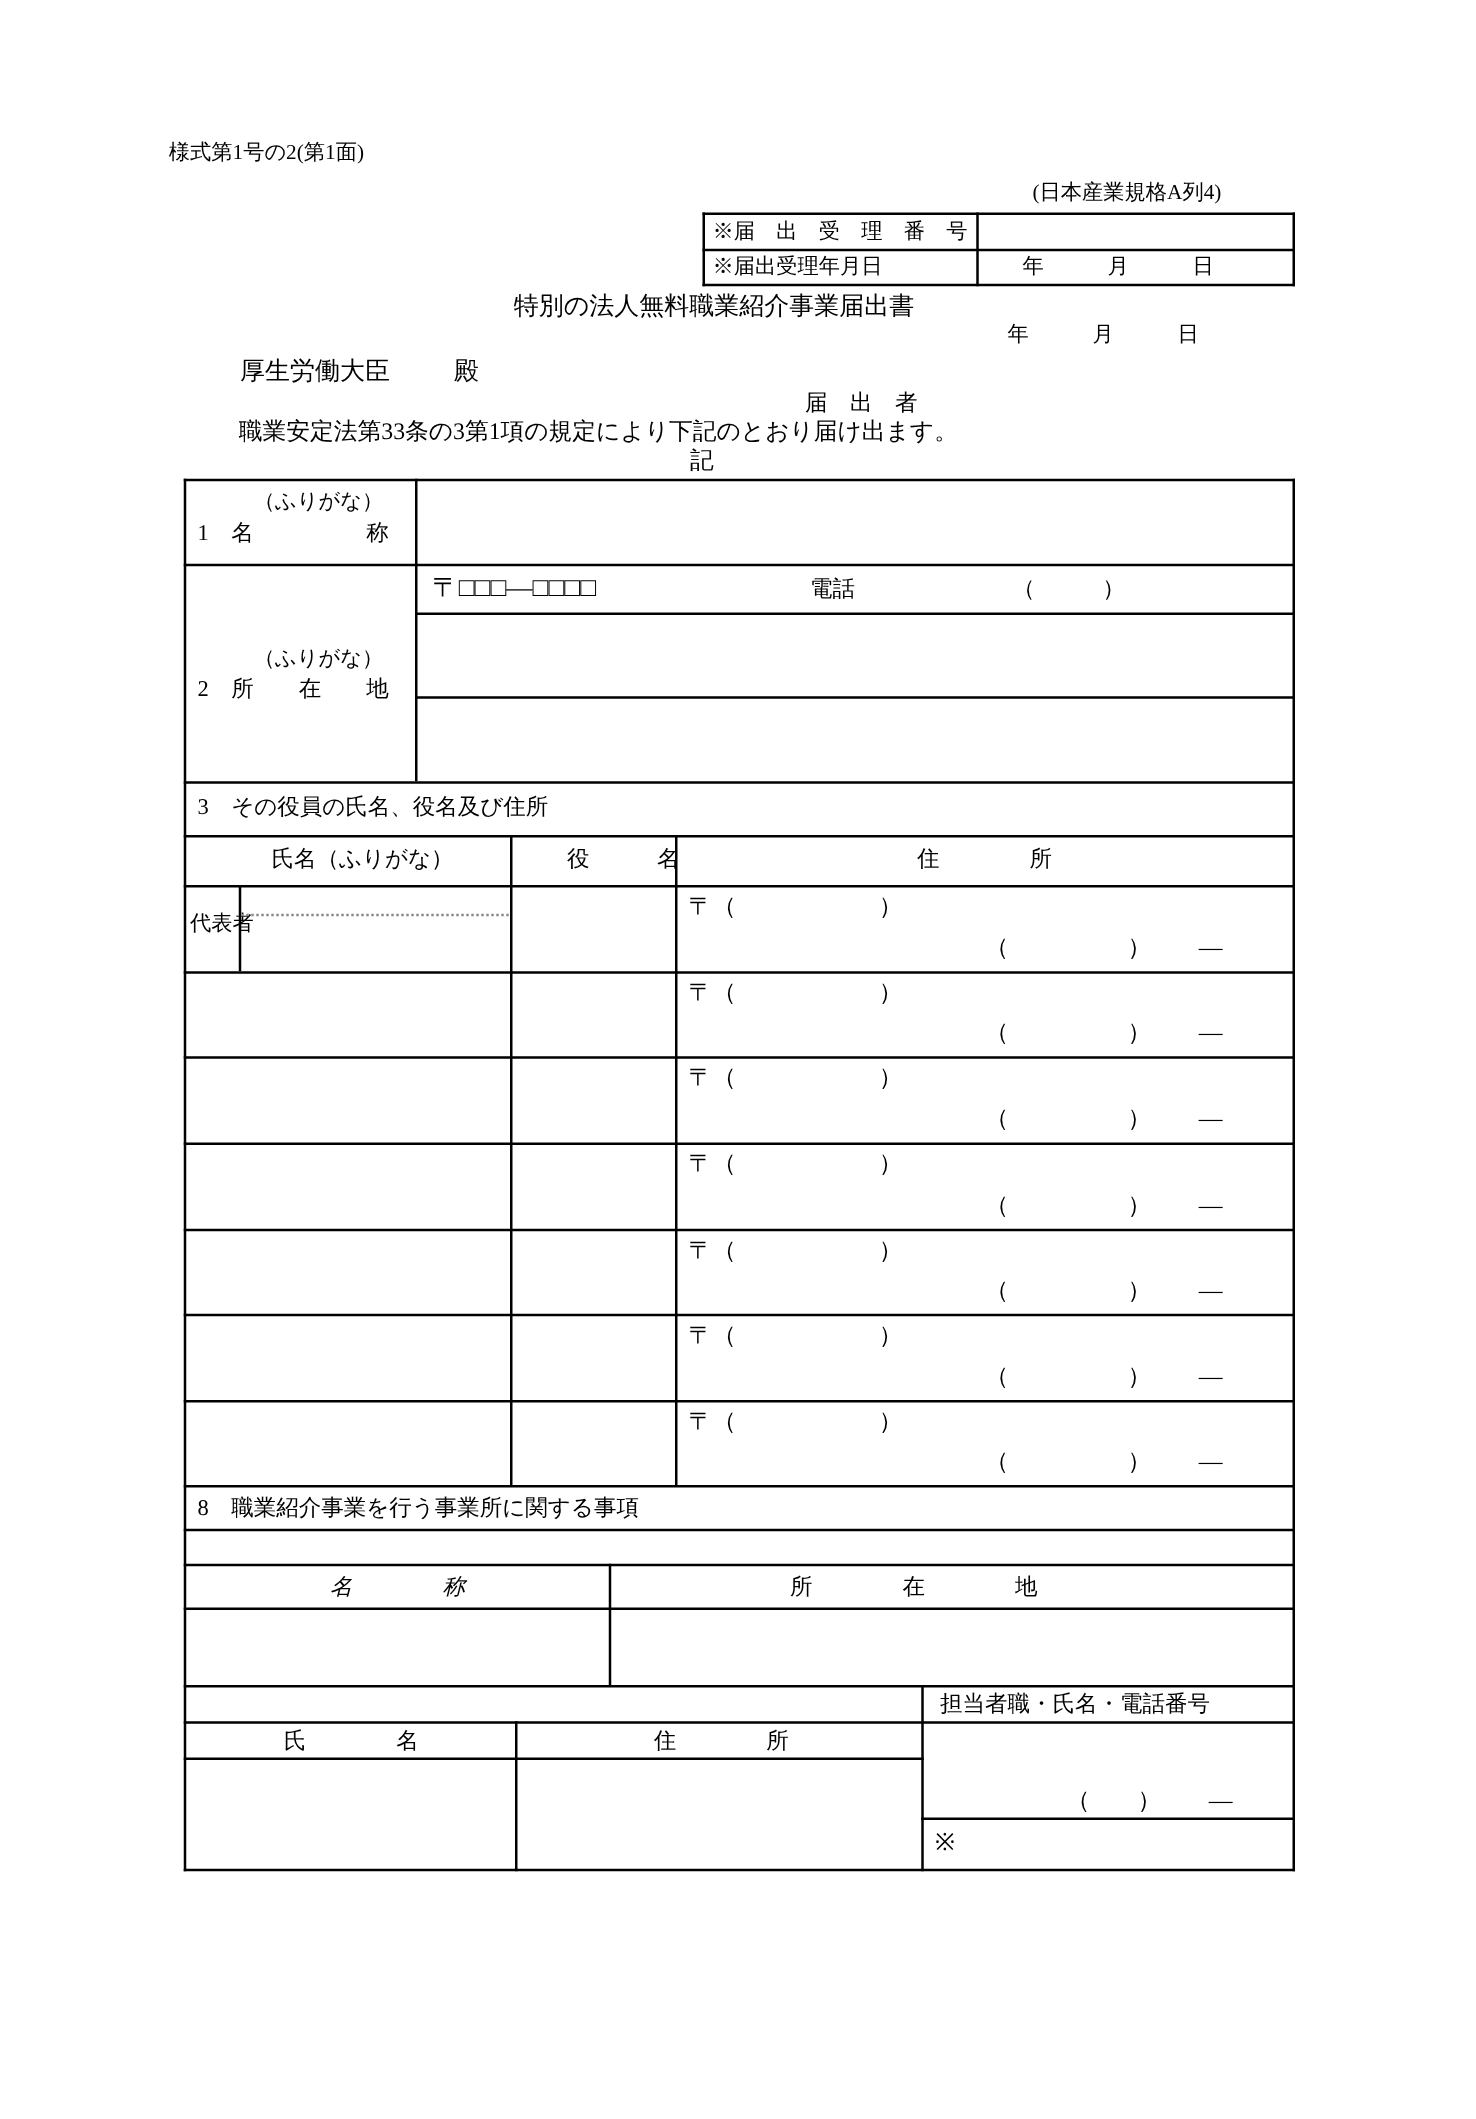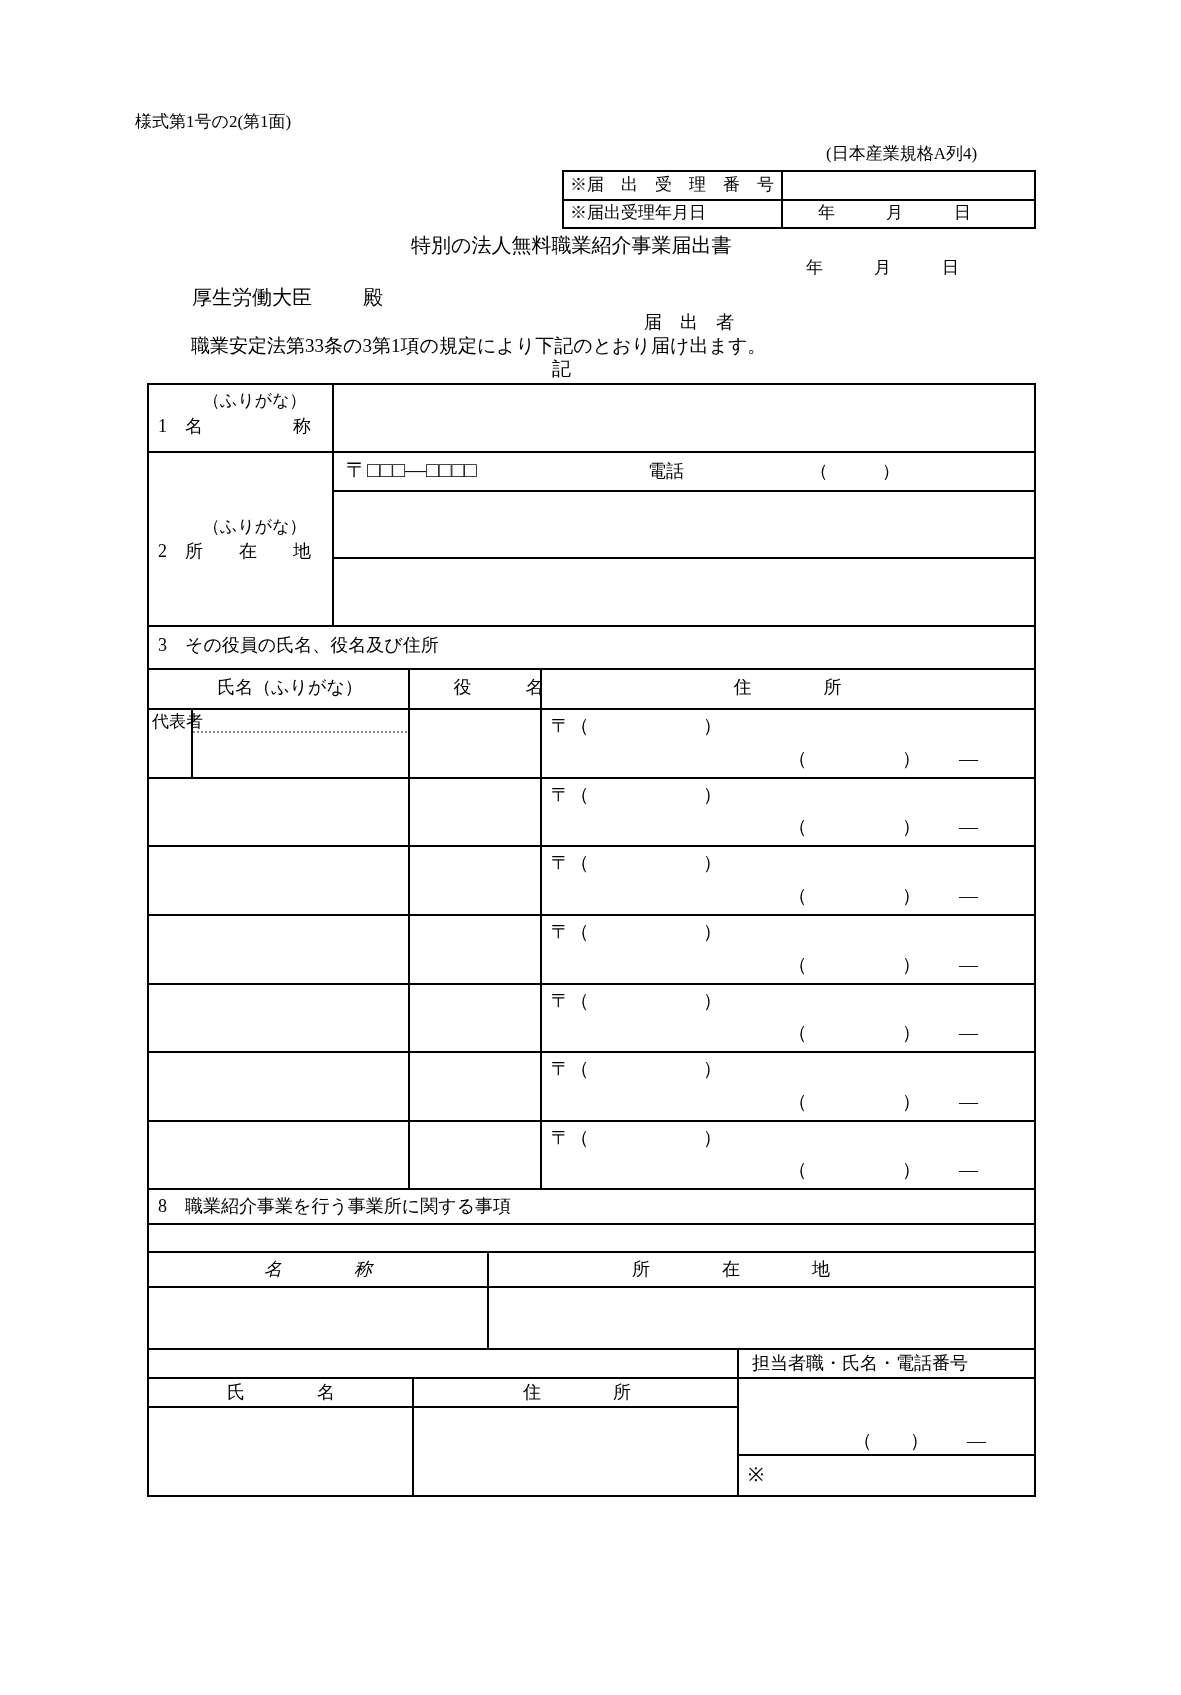--- a/index.html
+++ b/index.html
@@ -3,21 +3,21 @@
 <meta charset="utf-8">
 <style>
   html,body{margin:0;padding:0;background:#fff;}
   .page{position:relative;width:1181px;height:1525px;background:#ffffff;
         font-family:"Liberation Serif","DejaVu Serif",serif;color:#000;overflow:hidden;}
   .t{position:absolute;white-space:pre;line-height:1.15;}
   .ctr{text-align:center;}
   .hl{position:absolute;height:2px;background:#000;}
   .vl{position:absolute;width:2px;background:#000;}
   .dotted{position:absolute;height:0;border-top:2px dotted #8a8a8a;}
-  .rep{width:22px;line-height:21px;word-break:break-all;letter-spacing:0;}
+  .rep{width:22px;line-height:21px;word-break:break-all;letter-spacing:0;margin-top:17px;}
 </style>
 </head>
 <body>
 
 <div class="page">
 
   <div class="t" style="left:135px;top:112px;font-size:17px;">様式第1号の2(第1面)</div>
   <div class="t" style="left:826px;top:144px;font-size:17px;">(日本産業規格A列4)</div>
 
   <div class="t" style="left:570px;top:175px;font-size:17px;">※届　出　受　理　番　号</div>

